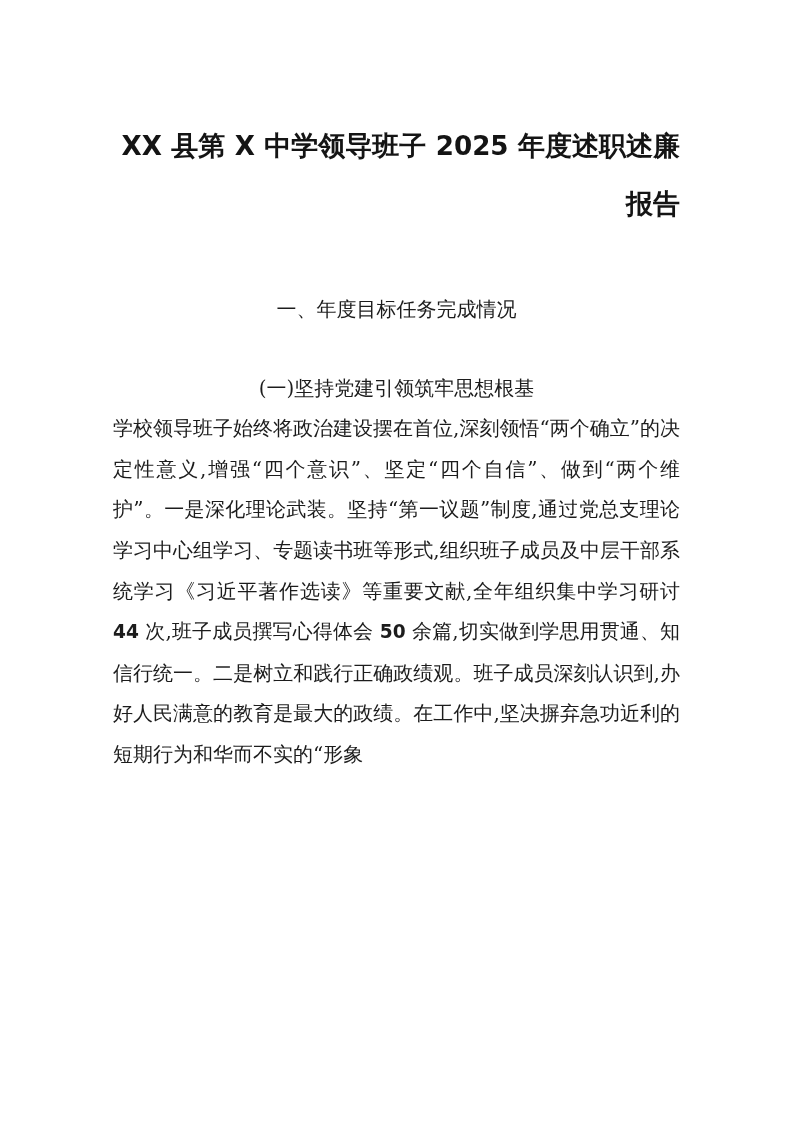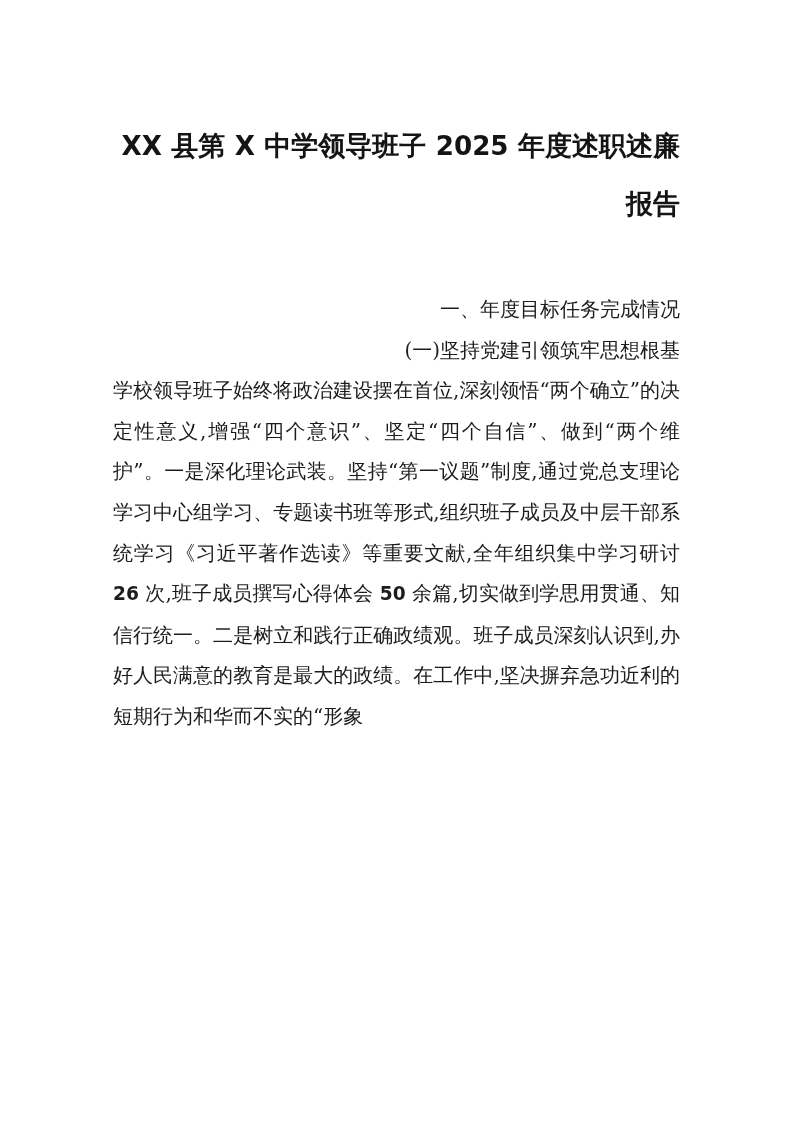--- a/index.html
+++ b/index.html
@@ -35,36 +35,37 @@
     margin: 0;
     padding: 0;
   }
   p.body-paragraph {
     text-align: justify;
     text-align-last: left;
     text-justify: inter-character;
   }
   p.section-heading,
   p.subsection-heading {
-    text-align: right;
+    text-align: center;
+    margin-top: 38px;
   }
   .latin {
     font-family: "DejaVu Sans", "Liberation Sans", sans-serif;
     font-weight: bold;
     font-size: 0.93em;
   }
   .doc-title .latin {
     font-size: 0.97em;
   }
 </style>
 </head>
 <body>
 
 <div class="page">
   <div class="doc-title">
     <div><span class="latin">XX</span> 县第 <span class="latin">X</span> 中学领导班子 <span class="latin">2025</span> 年度述职述廉报告</div>
   </div>
   <div class="doc-body" id="doc-body">
       <p class="section-heading">一、年度目标任务完成情况</p>
       <p class="subsection-heading">(一)坚持党建引领筑牢思想根基</p>
-      <p class="body-paragraph">学校领导班子始终将政治建设摆在首位,深刻领悟“两个确立”的决定性意义,增强“四个意识”、坚定“四个自信”、做到“两个维护”。一是深化理论武装。坚持“第一议题”制度,通过党总支理论学习中心组学习、专题读书班等形式,组织班子成员及中层干部系统学习《习近平著作选读》等重要文献,全年组织集中学习研讨 <span class="latin">26</span> 次,班子成员撰写心得体会 <span class="latin">50</span> 余篇,切实做到学思用贯通、知信行统一。二是树立和践行正确政绩观。班子成员深刻认识到,办好人民满意的教育是最大的政绩。在工作中,坚决摒弃急功近利的短期行为和华而不实的“形象</p>
+      <p class="body-paragraph">学校领导班子始终将政治建设摆在首位,深刻领悟“两个确立”的决定性意义,增强“四个意识”、坚定“四个自信”、做到“两个维护”。一是深化理论武装。坚持“第一议题”制度,通过党总支理论学习中心组学习、专题读书班等形式,组织班子成员及中层干部系统学习《习近平著作选读》等重要文献,全年组织集中学习研讨 <span class="latin">44</span> 次,班子成员撰写心得体会 <span class="latin">50</span> 余篇,切实做到学思用贯通、知信行统一。二是树立和践行正确政绩观。班子成员深刻认识到,办好人民满意的教育是最大的政绩。在工作中,坚决摒弃急功近利的短期行为和华而不实的“形象</p>
     </div>
 </div>
 
 </body></html>

